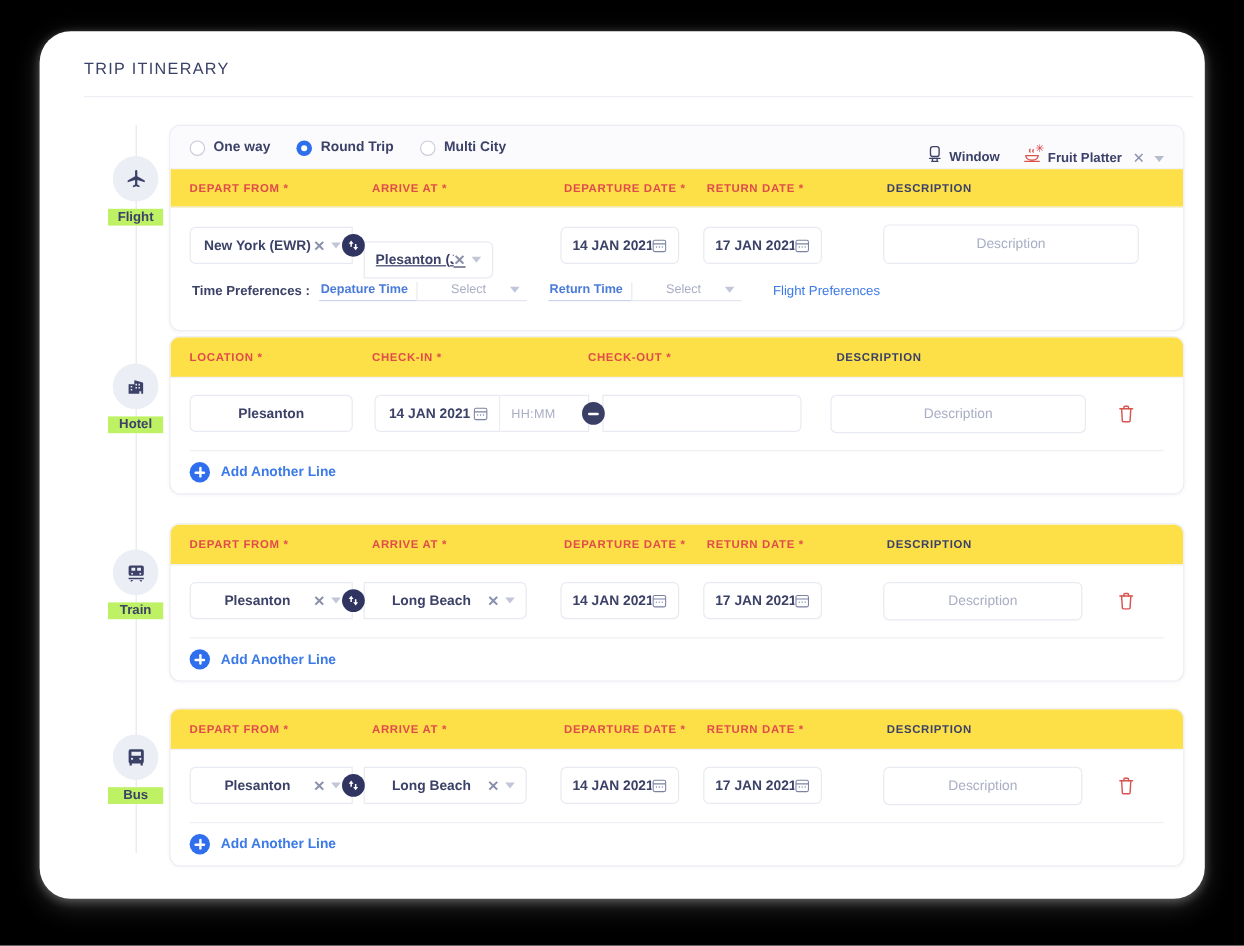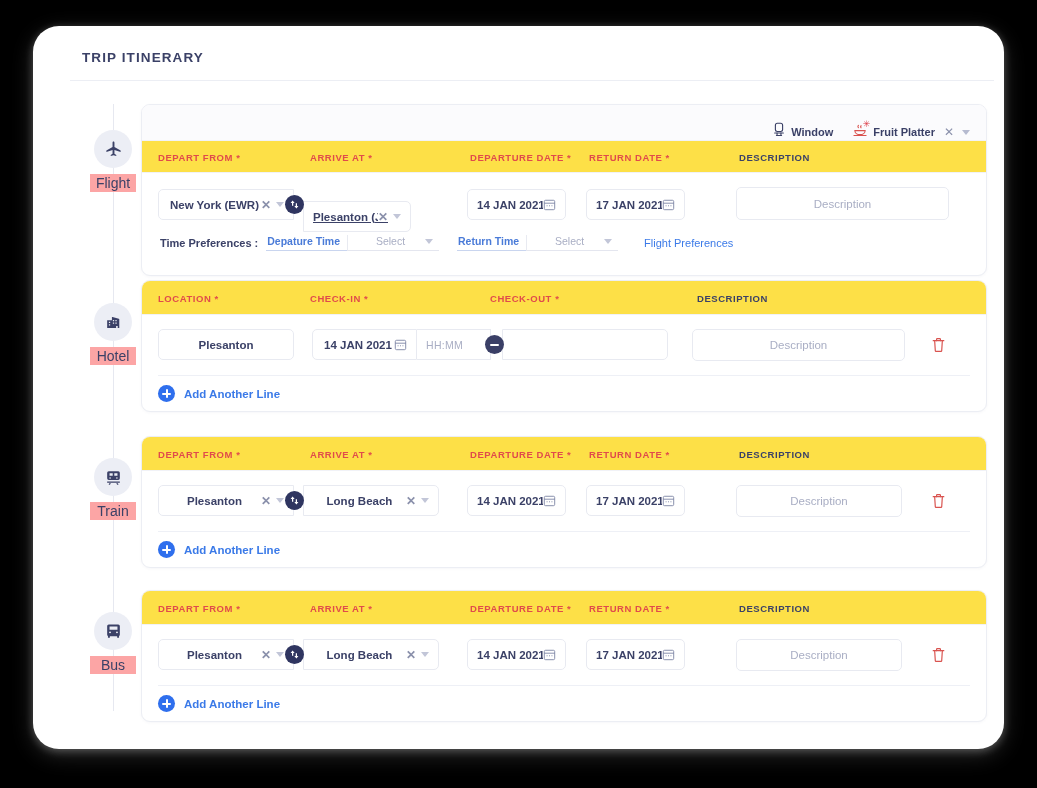--- a/index.html
+++ b/index.html
@@ -21,24 +21,23 @@
     background: #ffffff;
     border-radius: 26px;
     box-shadow: 0 6px 22px rgba(255,255,255,0.16), 0 2px 8px rgba(200,200,200,0.35);
   }
 
   .card-title {
     position: absolute;
     left: 37px;
     top: 24px;
     font-size: 13.5px;
-    font-weight: bold;
+    font-weight: normal;
     letter-spacing: 1.1px;
     color: #3b4167;
-    margin-left: 12px;
   }
 
   .title-rule {
     position: absolute;
     left: 37px;
     top: 54px;
     right: 10px;
     height: 1px;
     background: #eceef4;
   }
@@ -68,24 +67,24 @@
   .rail-bubble {
     width: 38px; height: 38px;
     margin: 0 auto;
     border-radius: 50%;
     background: #eceef5;
     display: flex; align-items: center; justify-content: center;
   }
   .rail-bubble svg { display: block; }
   .rail-label {
     margin-top: 6px;
-    font-size: 14px;
-    font-weight: normal;
+    font-size: 11px;
+    font-weight: bold;
     color: #3b4167;
-    background: #fca5a5;
+    background: #bef264;
     padding: 1px 0;
   }
 
   
   .panel {
     position: absolute;
     left: 108px;
     right: 17px;
     background: #ffffff;
     border: 1px solid #eceef4;
@@ -339,20 +338,34 @@
           <path d="M6 3h12a2 2 0 0 1 2 2v11a2 2 0 0 1-1 1.7V20h-2.4v-2H7.4v2H5v-2.3A2 2 0 0 1 4 16V5a2 2 0 0 1 2-2zm1 2.6v4.3h10V5.6H7zm.6 6.3a1.2 1.2 0 1 0 0 2.4 1.2 1.2 0 0 0 0-2.4zm8.8 0a1.2 1.2 0 1 0 0 2.4 1.2 1.2 0 0 0 0-2.4z"></path>
         </svg>
       </div>
       <div class="rail-label">Bus</div>
     </div>
   </div>
 
   <div class="panel" style="top:78px; height:172px;">
 
     <div class="opt-bar">
+      <div class="radio-group">
+        <div class="radio-item">
+          <span class="radio-dot"></span>
+          <span class="radio-label">One way</span>
+        </div>
+        <div class="radio-item">
+          <span class="radio-dot on"></span>
+          <span class="radio-label">Round Trip</span>
+        </div>
+        <div class="radio-item">
+          <span class="radio-dot"></span>
+          <span class="radio-label">Multi City</span>
+        </div>
+      </div>
 
       <div class="opt-right">
         <div class="chip">
           <span>
             <svg width="12" height="15" viewBox="0 0 16 20" fill="none" stroke="#3b4167" stroke-width="1.5">
               <rect x="3.2" y="1.6" width="9.6" height="11" rx="2.6"></rect>
               <path d="M2.2 14.6h11.6" stroke-linecap="round"></path>
               <path d="M5.4 14.8v2.4M10.6 14.8v2.4" stroke-linecap="round"></path>
               <path d="M4.6 18h6.8" stroke-linecap="round"></path>
             </svg>

